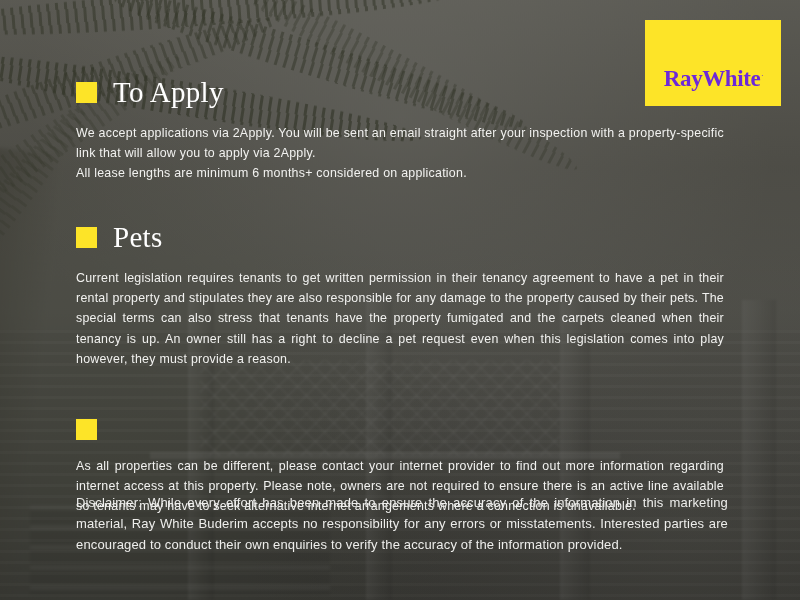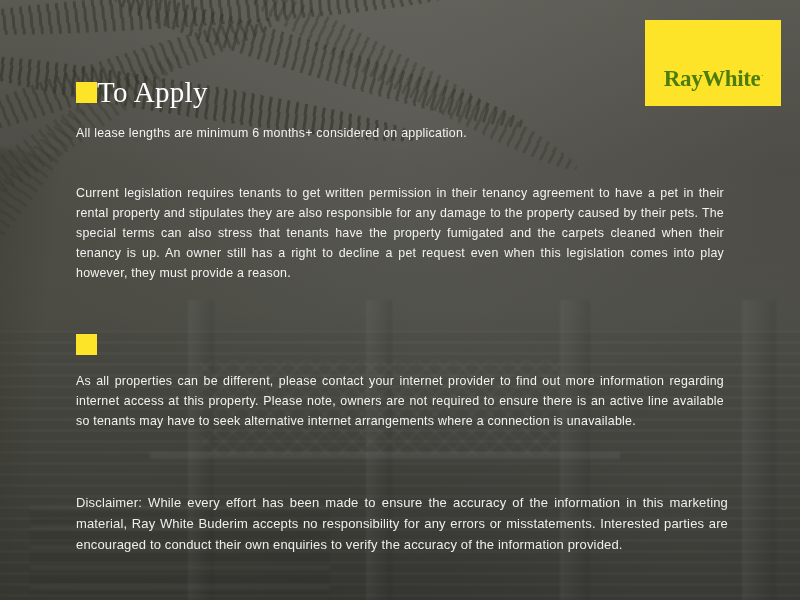--- a/index.html
+++ b/index.html
@@ -138,21 +138,21 @@
     background: #fde428;
     display: flex;
     align-items: flex-end;
     justify-content: center;
     padding-bottom: 14px;
   }
   .logo-text {
     font-family: "Liberation Serif", serif;
     font-weight: bold;
     font-size: 23px;
-    color: #4d7c0f;
+    color: #6d28d9;
     letter-spacing: -0.4px;
     white-space: nowrap;
   }
   .logo-text .reg {
     font-size: 9px;
     vertical-align: top;
     position: relative;
     top: 2px;
     left: 1px;
     font-weight: normal;
@@ -165,20 +165,21 @@
     top: 78px;
     width: 648px;
     color: #ffffff;
   }
 
   .section { margin-bottom: 6px; }
 
   .head {
     display: flex;
     align-items: center;
+    gap: 16px;
     margin-bottom: 16px;
   }
   .bullet {
     width: 21px;
     height: 21px;
     background: #fde428;
     flex: 0 0 auto;
   }
   .head-title {
     font-family: "Liberation Serif", serif;
@@ -190,21 +191,21 @@
   }
 
   .body-text {
     font-size: 12.4px;
     line-height: 1.62;
     text-align: justify;
     letter-spacing: 0.25px;
     color: #f2f2f0;
     margin: 0;
   }
-  .body-text + .body-text { margin-top: 16px; }
+  .body-text + .body-text { margin-top: 0; }
 
   #sec-apply { margin-top: 0; }
   #sec-apply .body-text { text-align: justify; }
 
   .gap-lg { height: 34px; }
   .gap-xl { height: 44px; }
 
   .disclaimer {
     position: absolute;
     left: 76px;
@@ -247,26 +248,31 @@
     </div>
   </div>
 
   <div class="content">
 
     <div class="section" id="sec-apply">
       <div class="head">
         <span class="bullet"></span>
         <span class="head-title">To Apply</span>
       </div>
+      <p class="body-text">We accept applications via 2Apply. You will be sent an email straight after your inspection with a property-specific link that will allow you to apply via 2Apply.</p>
       <p class="body-text">All lease lengths are minimum 6 months+ considered on application.</p>
     </div>
 
     <div class="gap-lg"></div>
 
     <div class="section" id="sec-pets">
+      <div class="head">
+        <span class="bullet"></span>
+        <span class="head-title">Pets</span>
+      </div>
       <p class="body-text">Current legislation requires tenants to get written permission in their tenancy agreement to have a pet in their rental property and stipulates they are also responsible for any damage to the property caused by their pets. The special terms can also stress that tenants have the property fumigated and the carpets cleaned when their tenancy is up. An owner still has a right to decline a pet request even when this legislation comes into play however, they must provide a reason.</p>
     </div>
 
     <div class="gap-xl"></div>
 
     <div class="section" id="sec-internet">
       <div class="head">
         <span class="bullet"></span>
       </div>
       <p class="body-text">As all properties can be different, please contact your internet provider to find out more information regarding internet access at this property. Please note, owners are not required to ensure there is an active line available so tenants may have to seek alternative internet arrangements where a connection is unavailable.</p>

